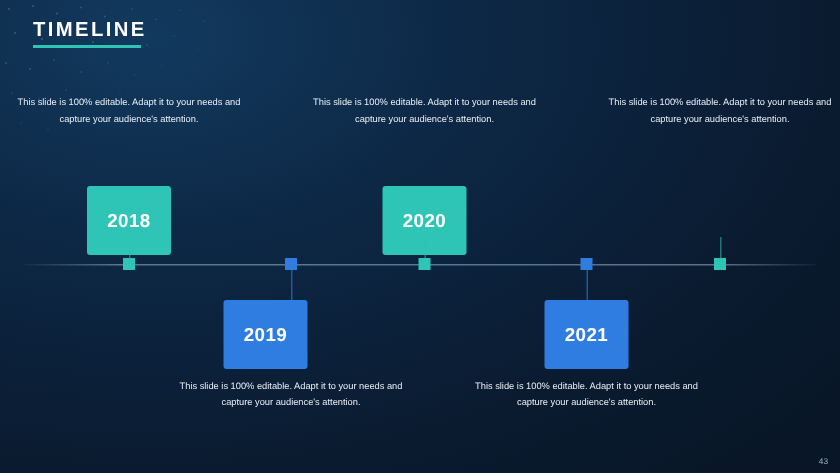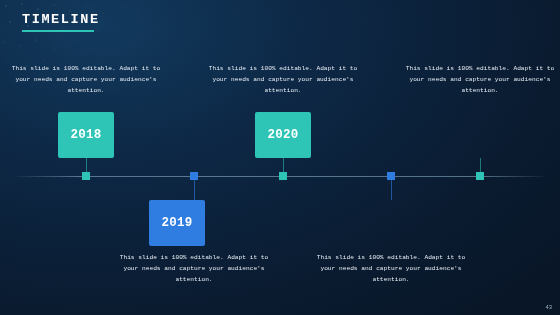--- a/index.html
+++ b/index.html
@@ -6,21 +6,21 @@
     margin: 0;
     padding: 0;
     background: #0b1f36;
   }
   #slide {
     position: relative;
     width: 560px;
     height: 315px;
     background: radial-gradient(ellipse at 18% 8%, #123a5e 0%, #0d2846 32%, #0a1b30 70%, #081525 100%);
     overflow: hidden;
-    font-family: Liberation Mono, monospace;
+    font-family: Liberation Sans, sans-serif;
   }
   
   #dots {
     position: absolute;
     left: 0; top: 0;
     width: 150px; height: 90px;
     opacity: 0.30;
     pointer-events: none;
   }
   #title-bar {
@@ -78,21 +78,21 @@
     height: 46px;
     border-radius: 2px;
     display: flex;
     align-items: center;
     justify-content: center;
     color: #ffffff;
     font-size: 12.5px;
     font-weight: bold;
     letter-spacing: 0.3px;
   }
-  .card.teal { background: #2ec4b6; box-shadow: 0 0 0 0 rgba(0,0,0,0); }
+  .card.teal { background: #2ec4b6; box-shadow: 0 0 0 0 rgba(0,0,0,0); margin-top: 12px; }
   .card.blue { background: #2f7de1; }
 
   .caption {
     position: absolute;
     width: 150px;
     text-align: center;
     color: #e8eef5;
     font-size: 6.2px;
     line-height: 1.75;
   }
@@ -178,20 +178,23 @@
   </div>
   <div class="connector" style="left:283px; top:158px; height:18px; background:rgba(46,196,182,0.55);"></div>
   <div class="node" style="left:279px;">
     <div class="sq" style="background:#2ec4b6;"></div>
   </div>
 
   <div class="node" style="left:387px;">
     <div class="sq" style="background:#2f7de1;"></div>
   </div>
   <div class="connector" style="left:391px; top:178px; height:22px; background:rgba(47,125,225,0.6);"></div>
+  <div class="card blue" style="left:363px; top:200px;">
+    <span>2021</span>
+  </div>
   <div class="caption" style="left:316px; top:253px;">This slide is 100% editable. Adapt it to your needs and capture your audience's attention.</div>
 
   <div class="caption" style="left:405px; top:64px;">This slide is 100% editable. Adapt it to your needs and capture your audience's attention.</div>
   <div class="connector" style="left:480px; top:158px; height:18px; background:rgba(46,196,182,0.55);"></div>
   <div class="node" style="left:476px;">
     <div class="sq" style="background:#2ec4b6;"></div>
   </div>
 
   <div id="page-num">43</div>
 </div>

